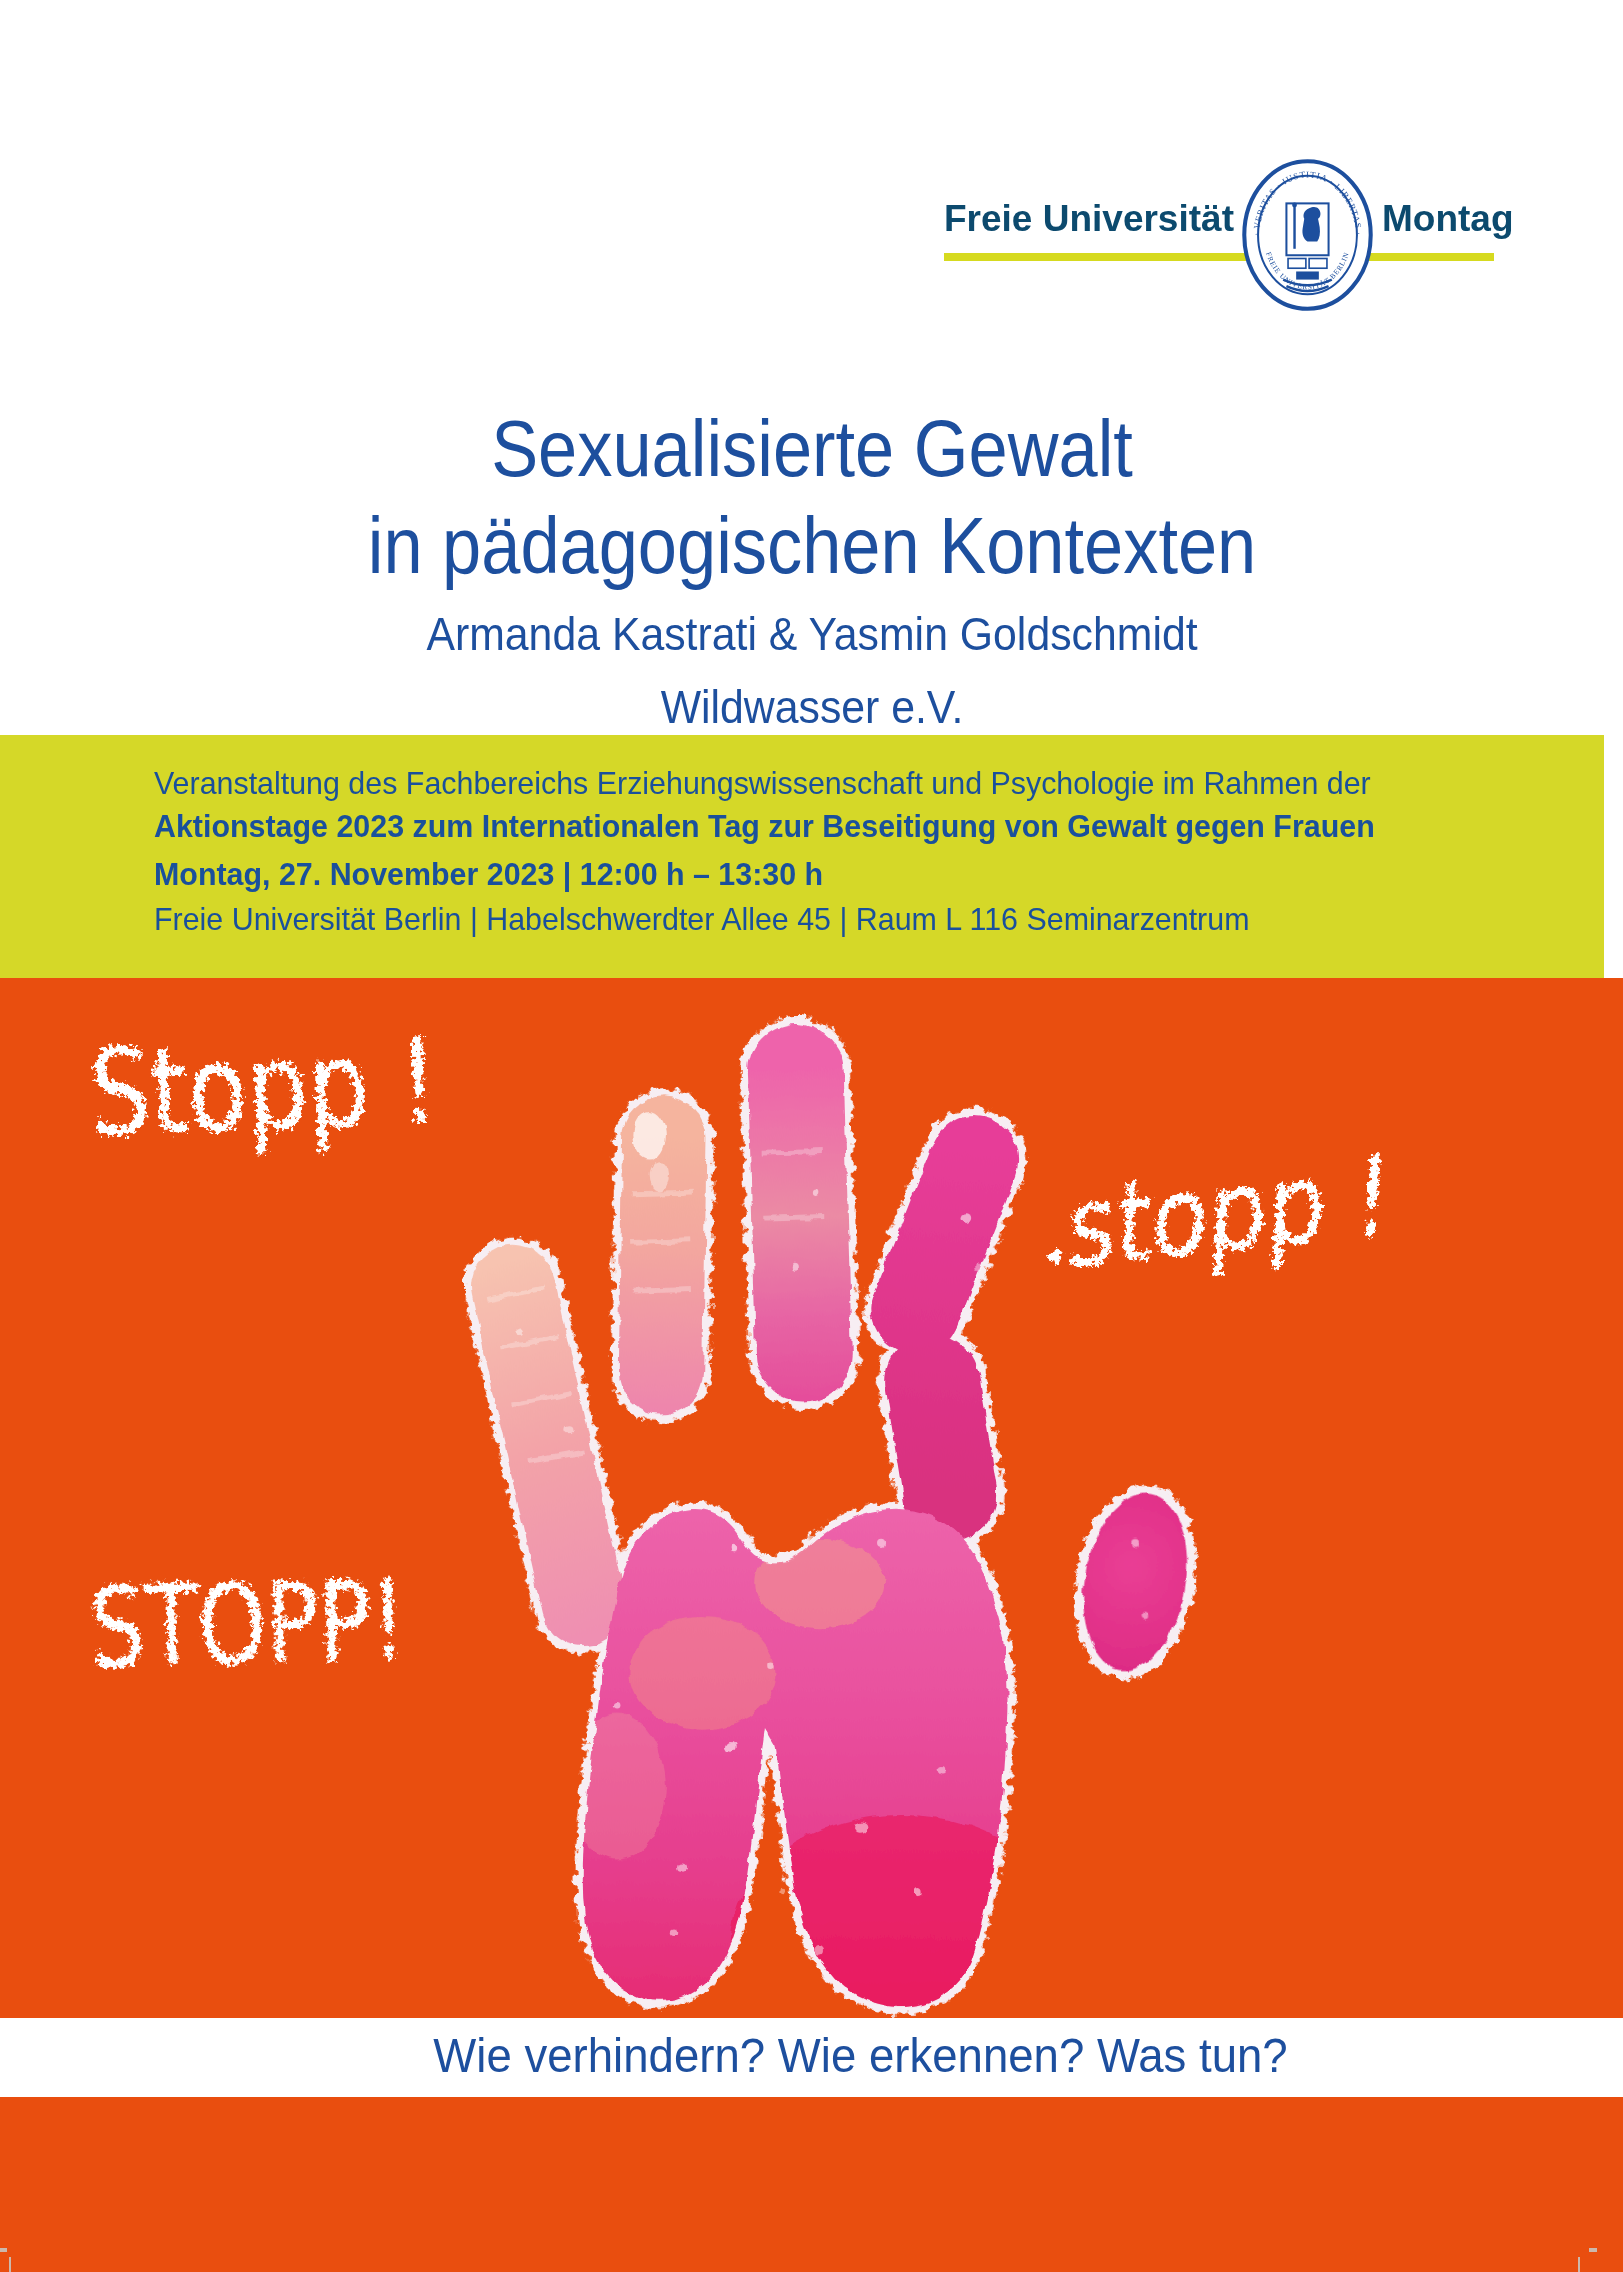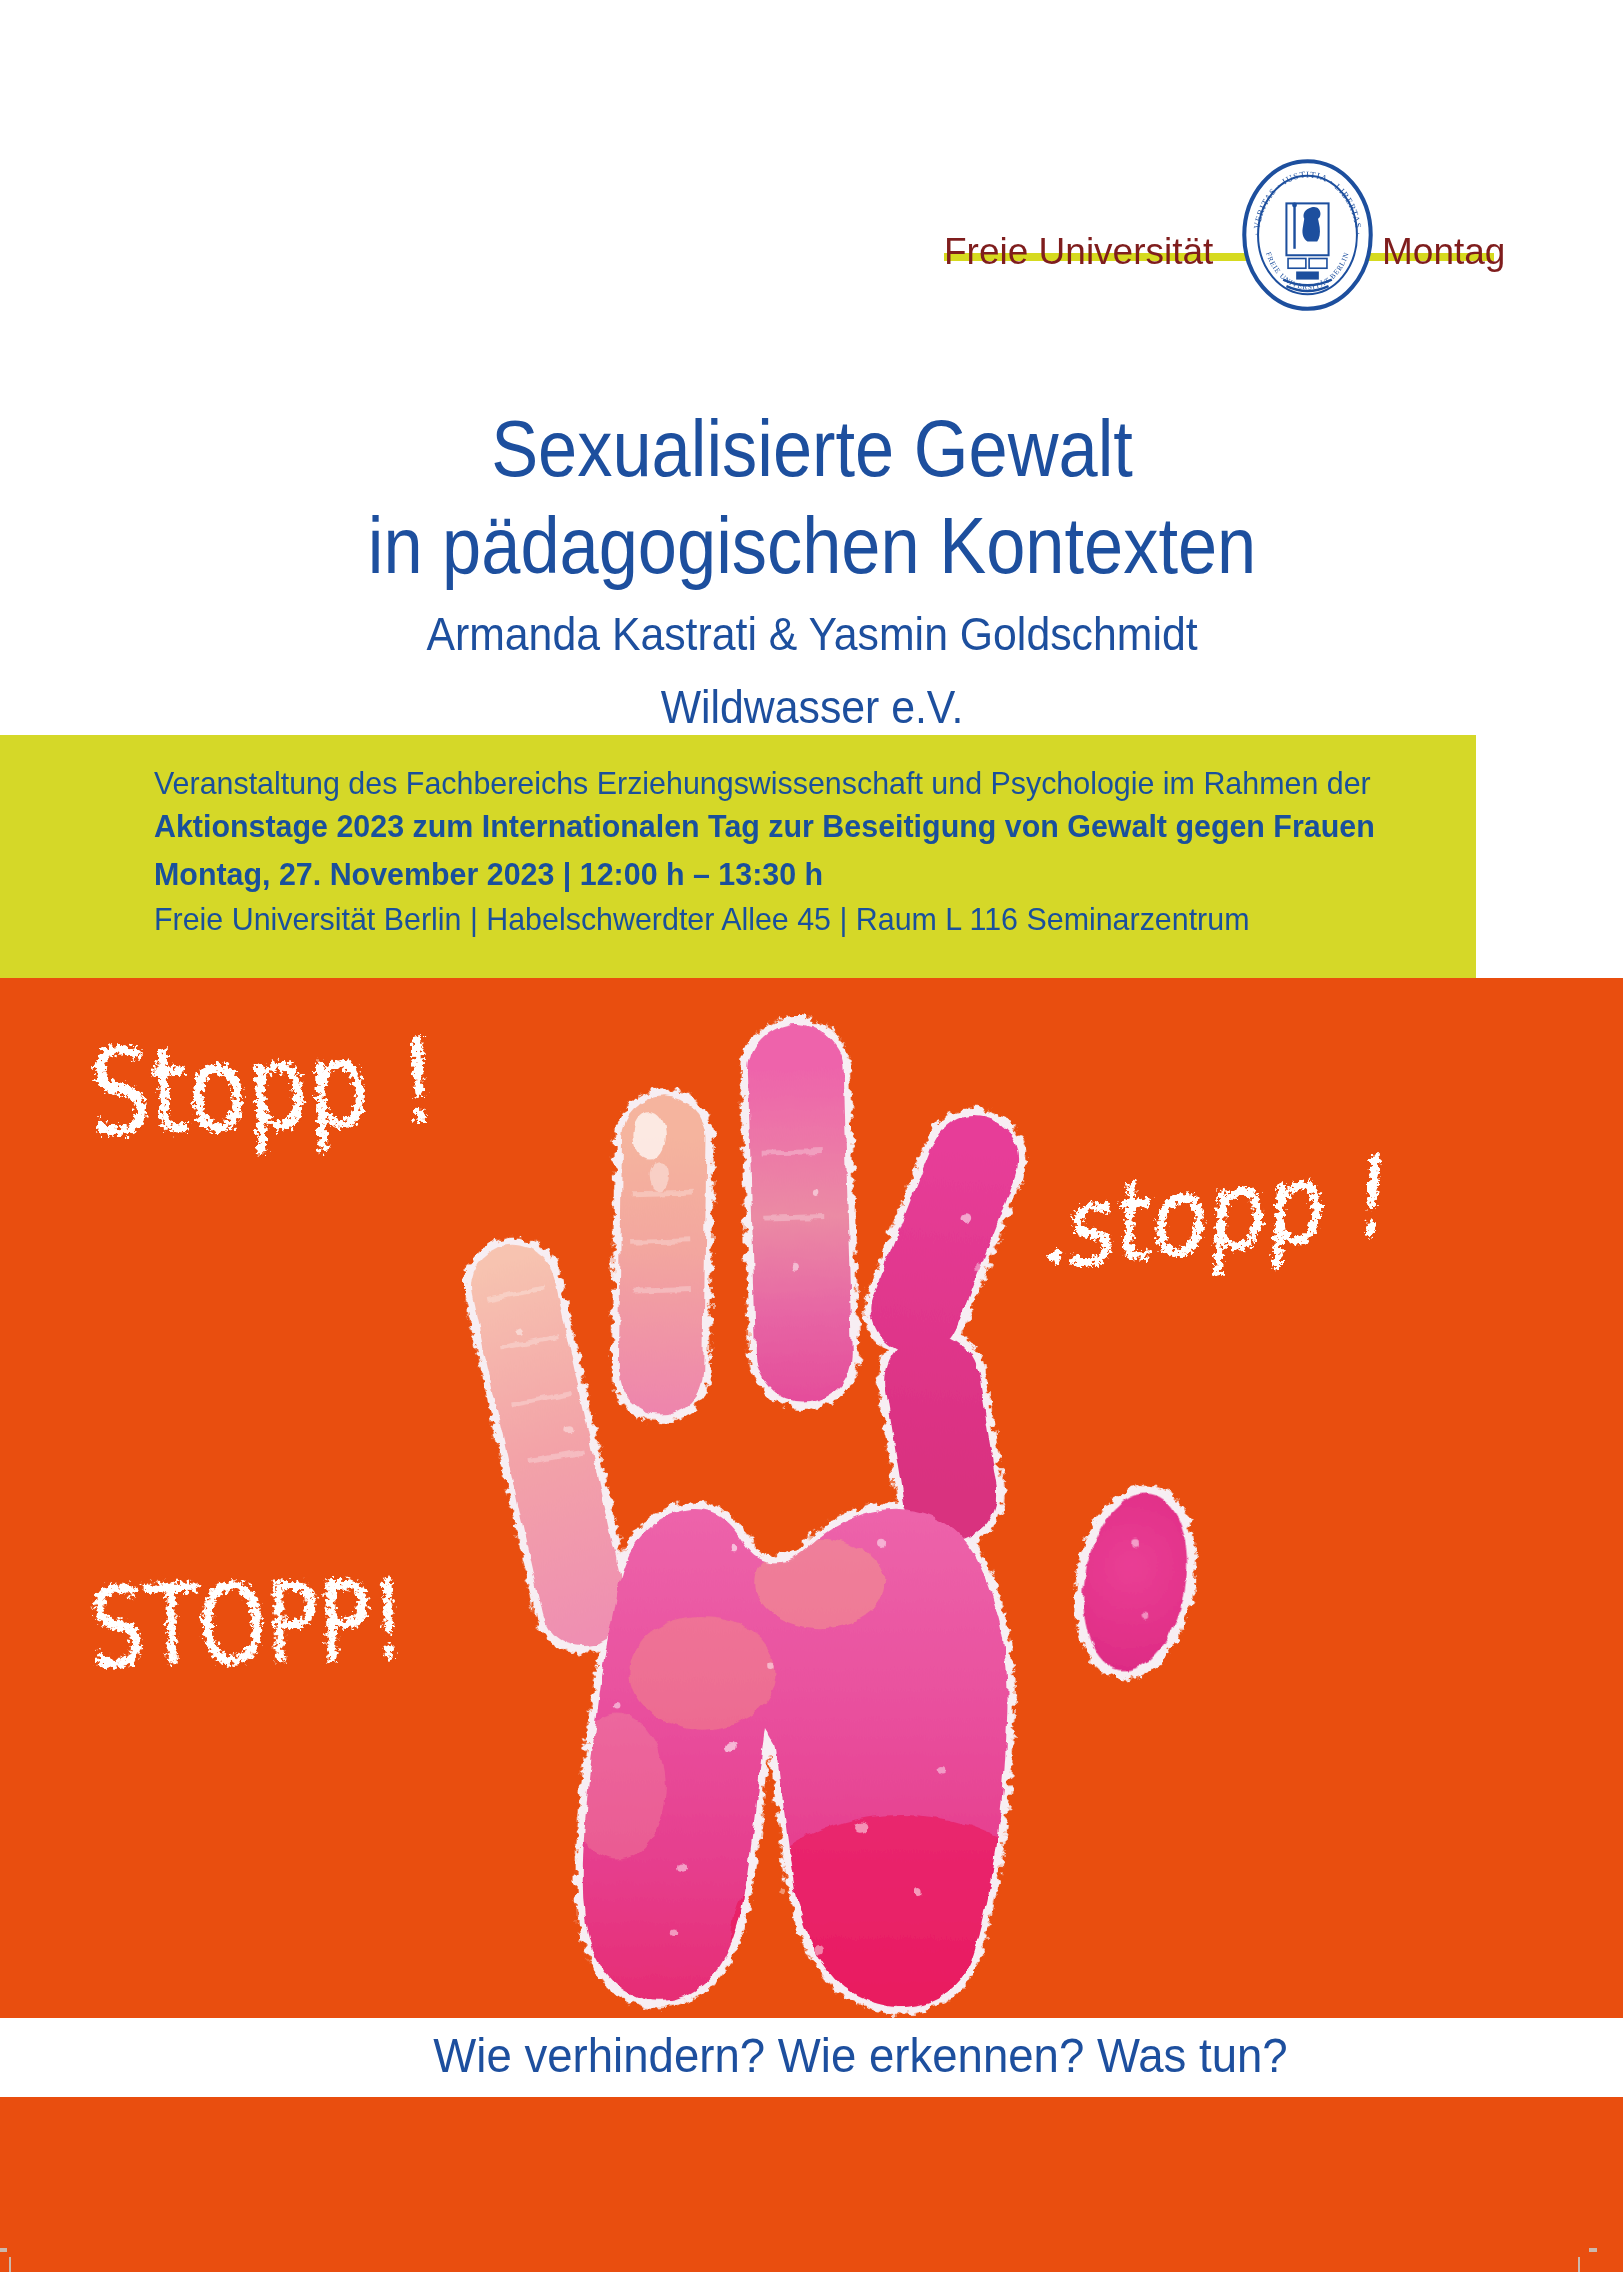--- a/index.html
+++ b/index.html
@@ -3,35 +3,35 @@
 <meta charset="utf-8">
 <style>
   html,body{margin:0;padding:0;}
   body{
     width:1624px;height:2273px;position:relative;overflow:hidden;
     background:#ffffff;font-family:"Liberation Sans",sans-serif;
   }
   .abs{position:absolute;}
   
   .logo-underline{left:944px;top:253px;width:550px;height:8px;background:#d6da1f;}
-  .logo-text{color:#7f1d1d;font-size:37px;font-weight:400;letter-spacing:0px;top:231px;white-space:nowrap;}
+  .logo-text{color:#0c4a6e;font-size:37px;font-weight:700;letter-spacing:0px;top:198px;white-space:nowrap;}
   .logo-left{left:944px;}
   .logo-right{left:1382px;}
   .seal{left:1241px;top:158px;width:133px;height:154px;}
   
   .title-line{left:0;right:0;text-align:center;color:#1d4f9e;font-size:80px;font-weight:400;
     transform:scaleX(.88);white-space:nowrap;}
   .title1{top:403px;}
   .title2{top:500px;}
   .authors{left:0;right:0;text-align:center;color:#1d4f9e;font-size:46px;top:607px;
     transform:scaleX(.93);white-space:nowrap;}
   .org{left:0;right:0;text-align:center;color:#1d4f9e;font-size:46px;top:680px;
     transform:scaleX(.93);white-space:nowrap;}
   
-  .green-band{left:0;top:735px;width:1476px;height:244px;background:#d5d828;}
+  .green-band{left:0;top:735px;width:1604px;height:244px;background:#d5d828;}
   .band-line{left:154px;color:#1a509c;font-size:32px;white-space:nowrap;
     transform-origin:left center;transform:scaleX(.95);}
   .bl1{top:30px;font-weight:400;}
   .bl2{top:73px;font-weight:700;}
   .bl3{top:121px;font-weight:700;}
   .bl4{top:166px;font-weight:400;}
   
   .orange-main{left:0;top:978px;width:1624px;height:1040px;background:#e94e0f;}
   .orange-bottom{left:0;top:2097px;width:1624px;height:175px;background:#e94e0f;}
   

